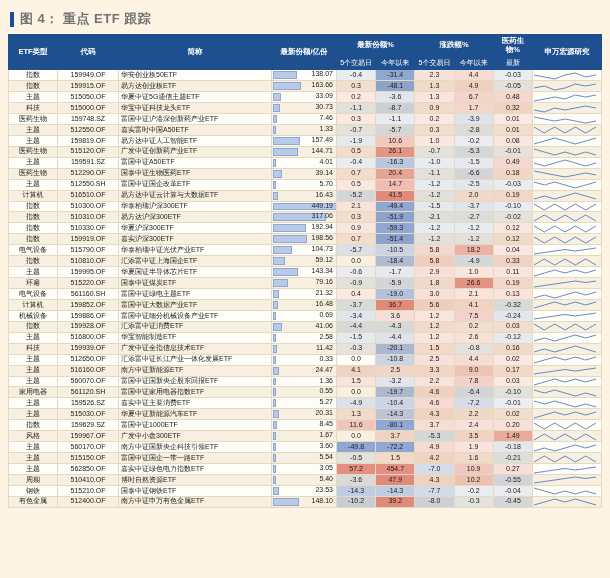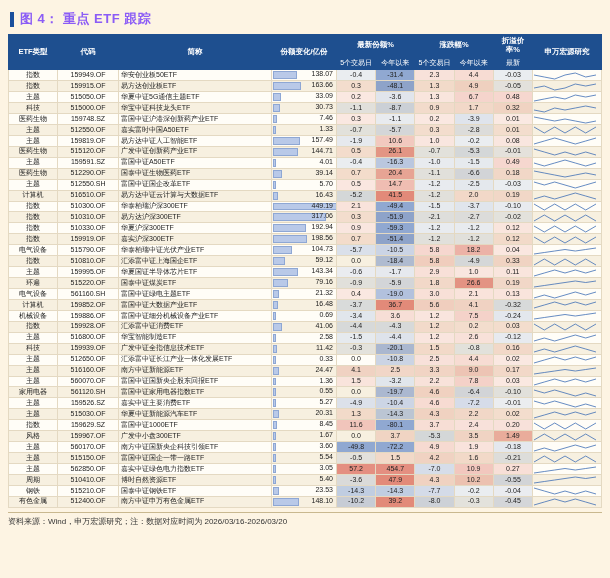--- a/index.html
+++ b/index.html
@@ -5,21 +5,21 @@
   html,body{margin:0;padding:0;}
   body{
     width:610px;height:578px;
     background:#fdf4e3;
     font-family:"Liberation Sans","DejaVu Sans",sans-serif;
     overflow:hidden;
   }
   .page{position:relative;width:610px;height:578px;box-sizing:border-box;padding:8px 8px 0 8px;}
   .title-row{display:flex;align-items:center;gap:6px;margin:2px 0 6px 2px;}
   .title-bar{width:4px;height:15px;background:#1a4f9c;}
-  .title-text{font-size:13px;font-weight:bold;color:#8b5cf6;letter-spacing:0.5px;}
+  .title-text{font-size:13px;font-weight:bold;color:#737373;letter-spacing:0.5px;}
   table{border-collapse:collapse;width:594px;table-layout:fixed;}
   thead th{
     background:#1e4f8f;color:#fff;font-size:7.5px;font-weight:bold;
     padding:2px 1px;border:0.5px solid #1e4f8f;text-align:center;line-height:1.15;
   }
   thead th.sub{font-size:7px;font-weight:normal;background:#1e4f8f;}
   tbody td{
     font-size:7px;color:#222;padding:0.6px 2px;border:0.4px solid #e4d9c2;
     white-space:nowrap;overflow:hidden;text-overflow:ellipsis;line-height:1.25;
   }
@@ -54,24 +54,24 @@
     <div class="title-bar"></div>
     <div class="title-text">图 4： 重点 ETF 跟踪</div>
   </div>
 
   <table>
     <thead>
       <tr>
         <th rowspan="2" class="col-type">ETF类型</th>
         <th rowspan="2" class="col-code">代码</th>
         <th rowspan="2" class="col-name">简称</th>
-        <th rowspan="2" class="col-share">份额变化/亿份</th>
+        <th rowspan="2" class="col-share">最新份额/亿份</th>
         <th colspan="2">最新份额%</th>
         <th colspan="2">涨跌幅%</th>
-        <th>折溢价率%</th>
+        <th>医药生物%</th>
         <th rowspan="2" class="col-spark">申万宏源研究</th>
       </tr>
       <tr>
         <th class="sub col-n">5个交易日</th>
         <th class="sub col-n">今年以来</th>
         <th class="sub col-n">5个交易日</th>
         <th class="sub col-n">今年以来</th>
         <th class="sub col-n">最新</th>
       </tr>
     </thead>
@@ -912,14 +912,13 @@
           <td class="c hm col-n" style="background:rgba(90,125,190,0.21900000000000003)"><span>-0.45</span></td>
           <td class="spark col-spark">
             <svg width="64" height="9">
               <polyline points="1.0,8.0 11.3,5.0 21.7,2.0 32.0,5.0 42.3,2.0 52.7,5.0 63.0,8.0" fill="none" stroke="#3f6fb5" stroke-width="0.8"></polyline>
             </svg>
           </td>
         </tr>
       </tbody>
   </table>
 
-  <div class="footer">资料来源：Wind，申万宏源研究；注：数据对应时间为 2026/03/16-2026/03/20</div>
 </div>
 
 </body></html>

